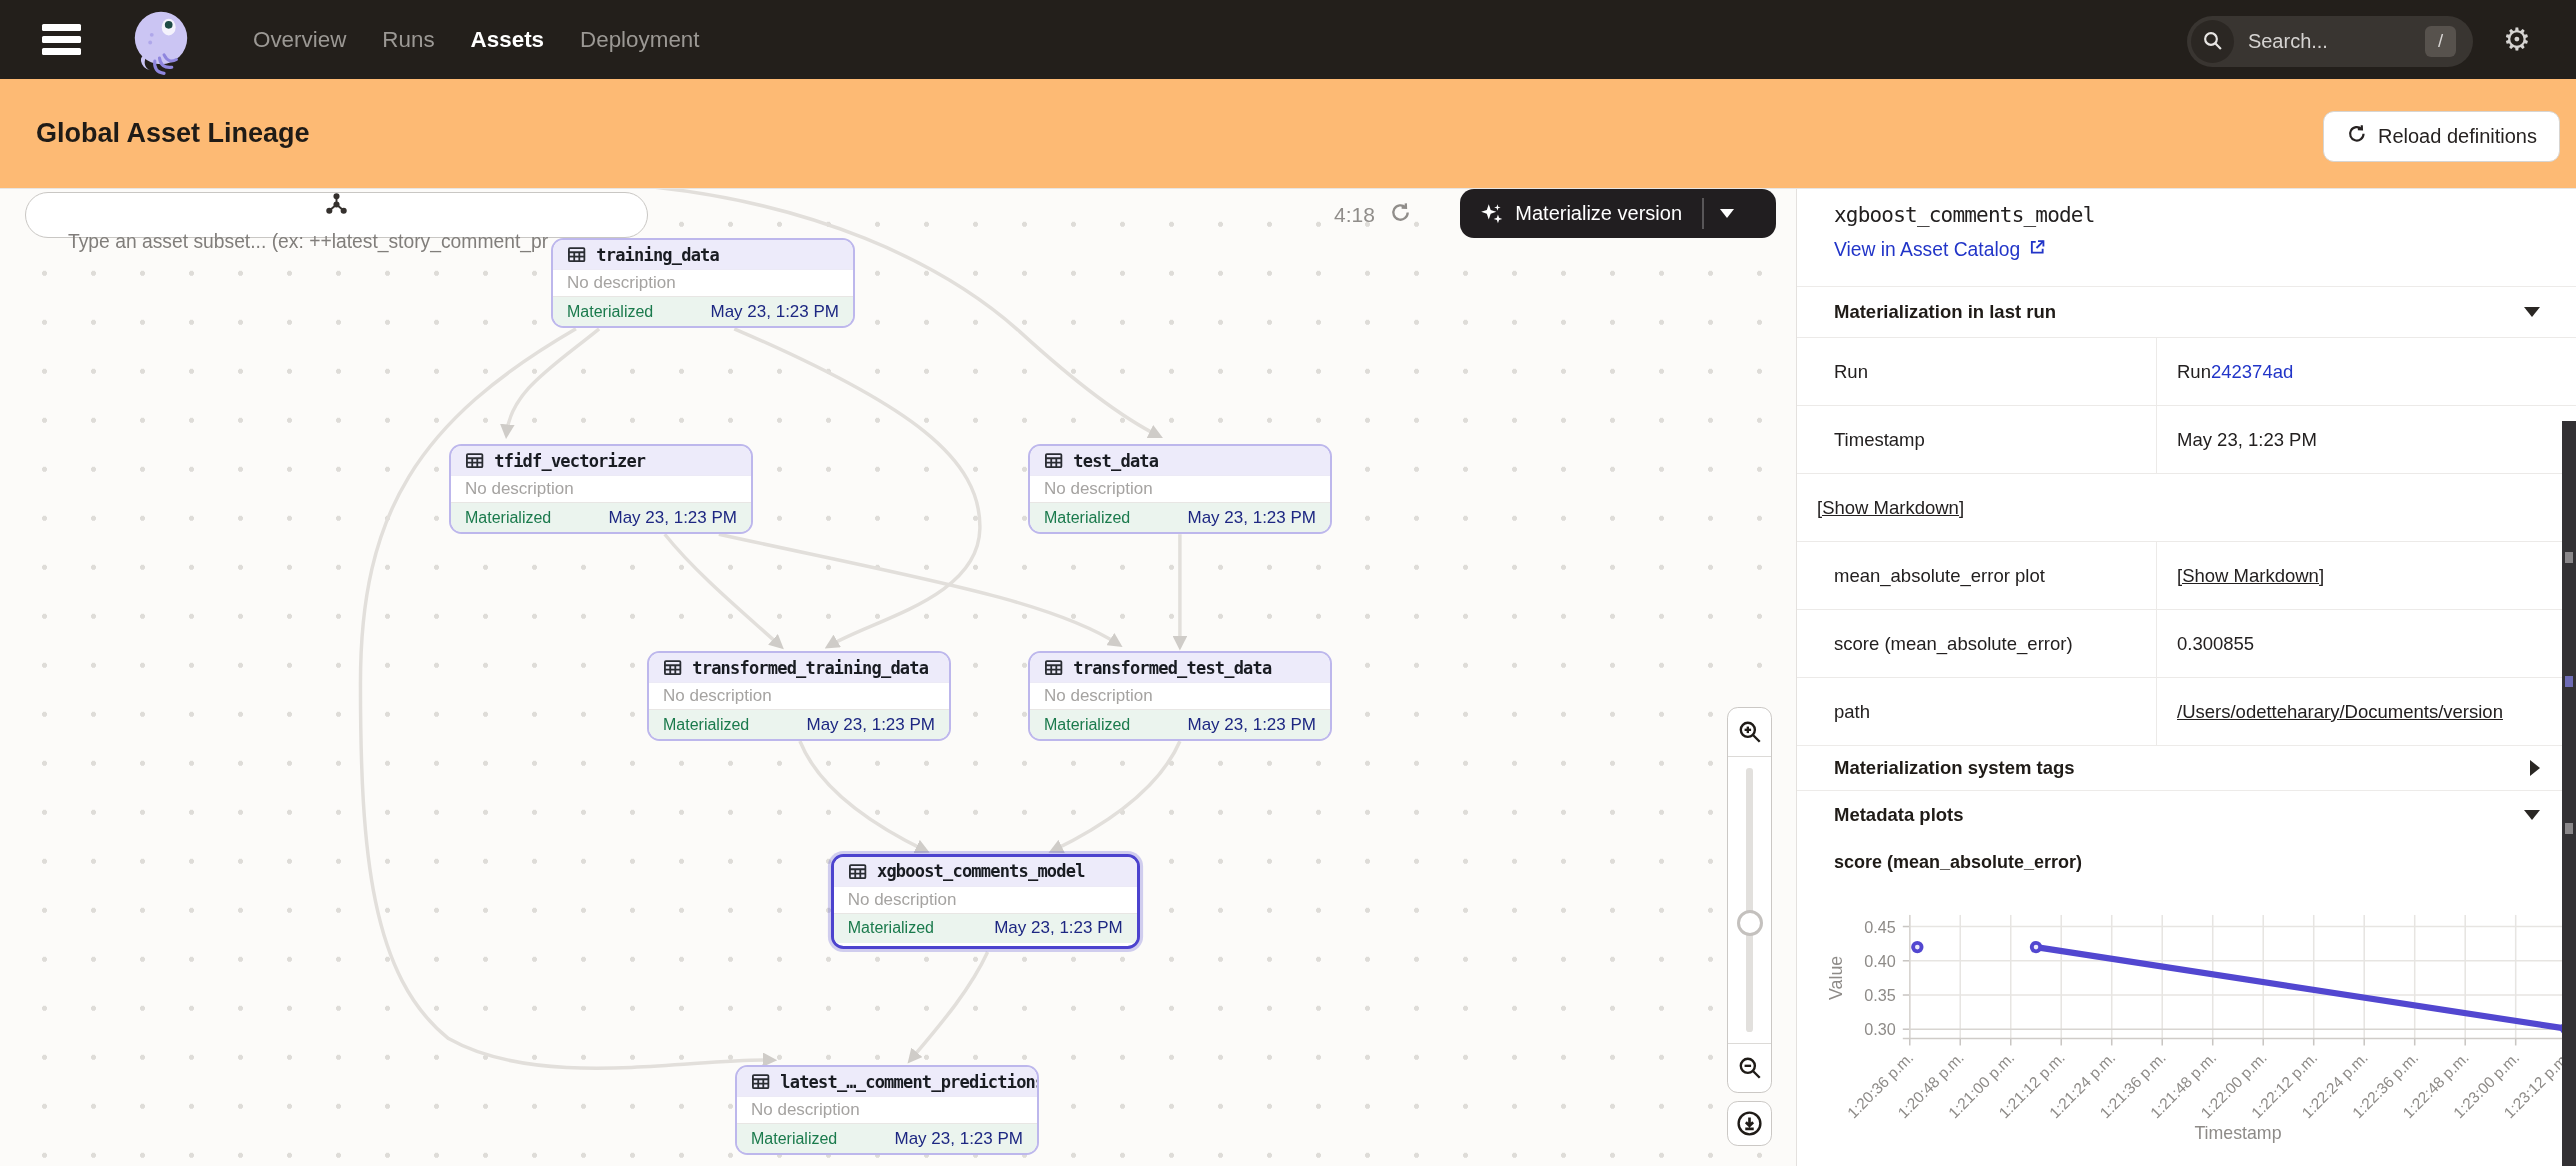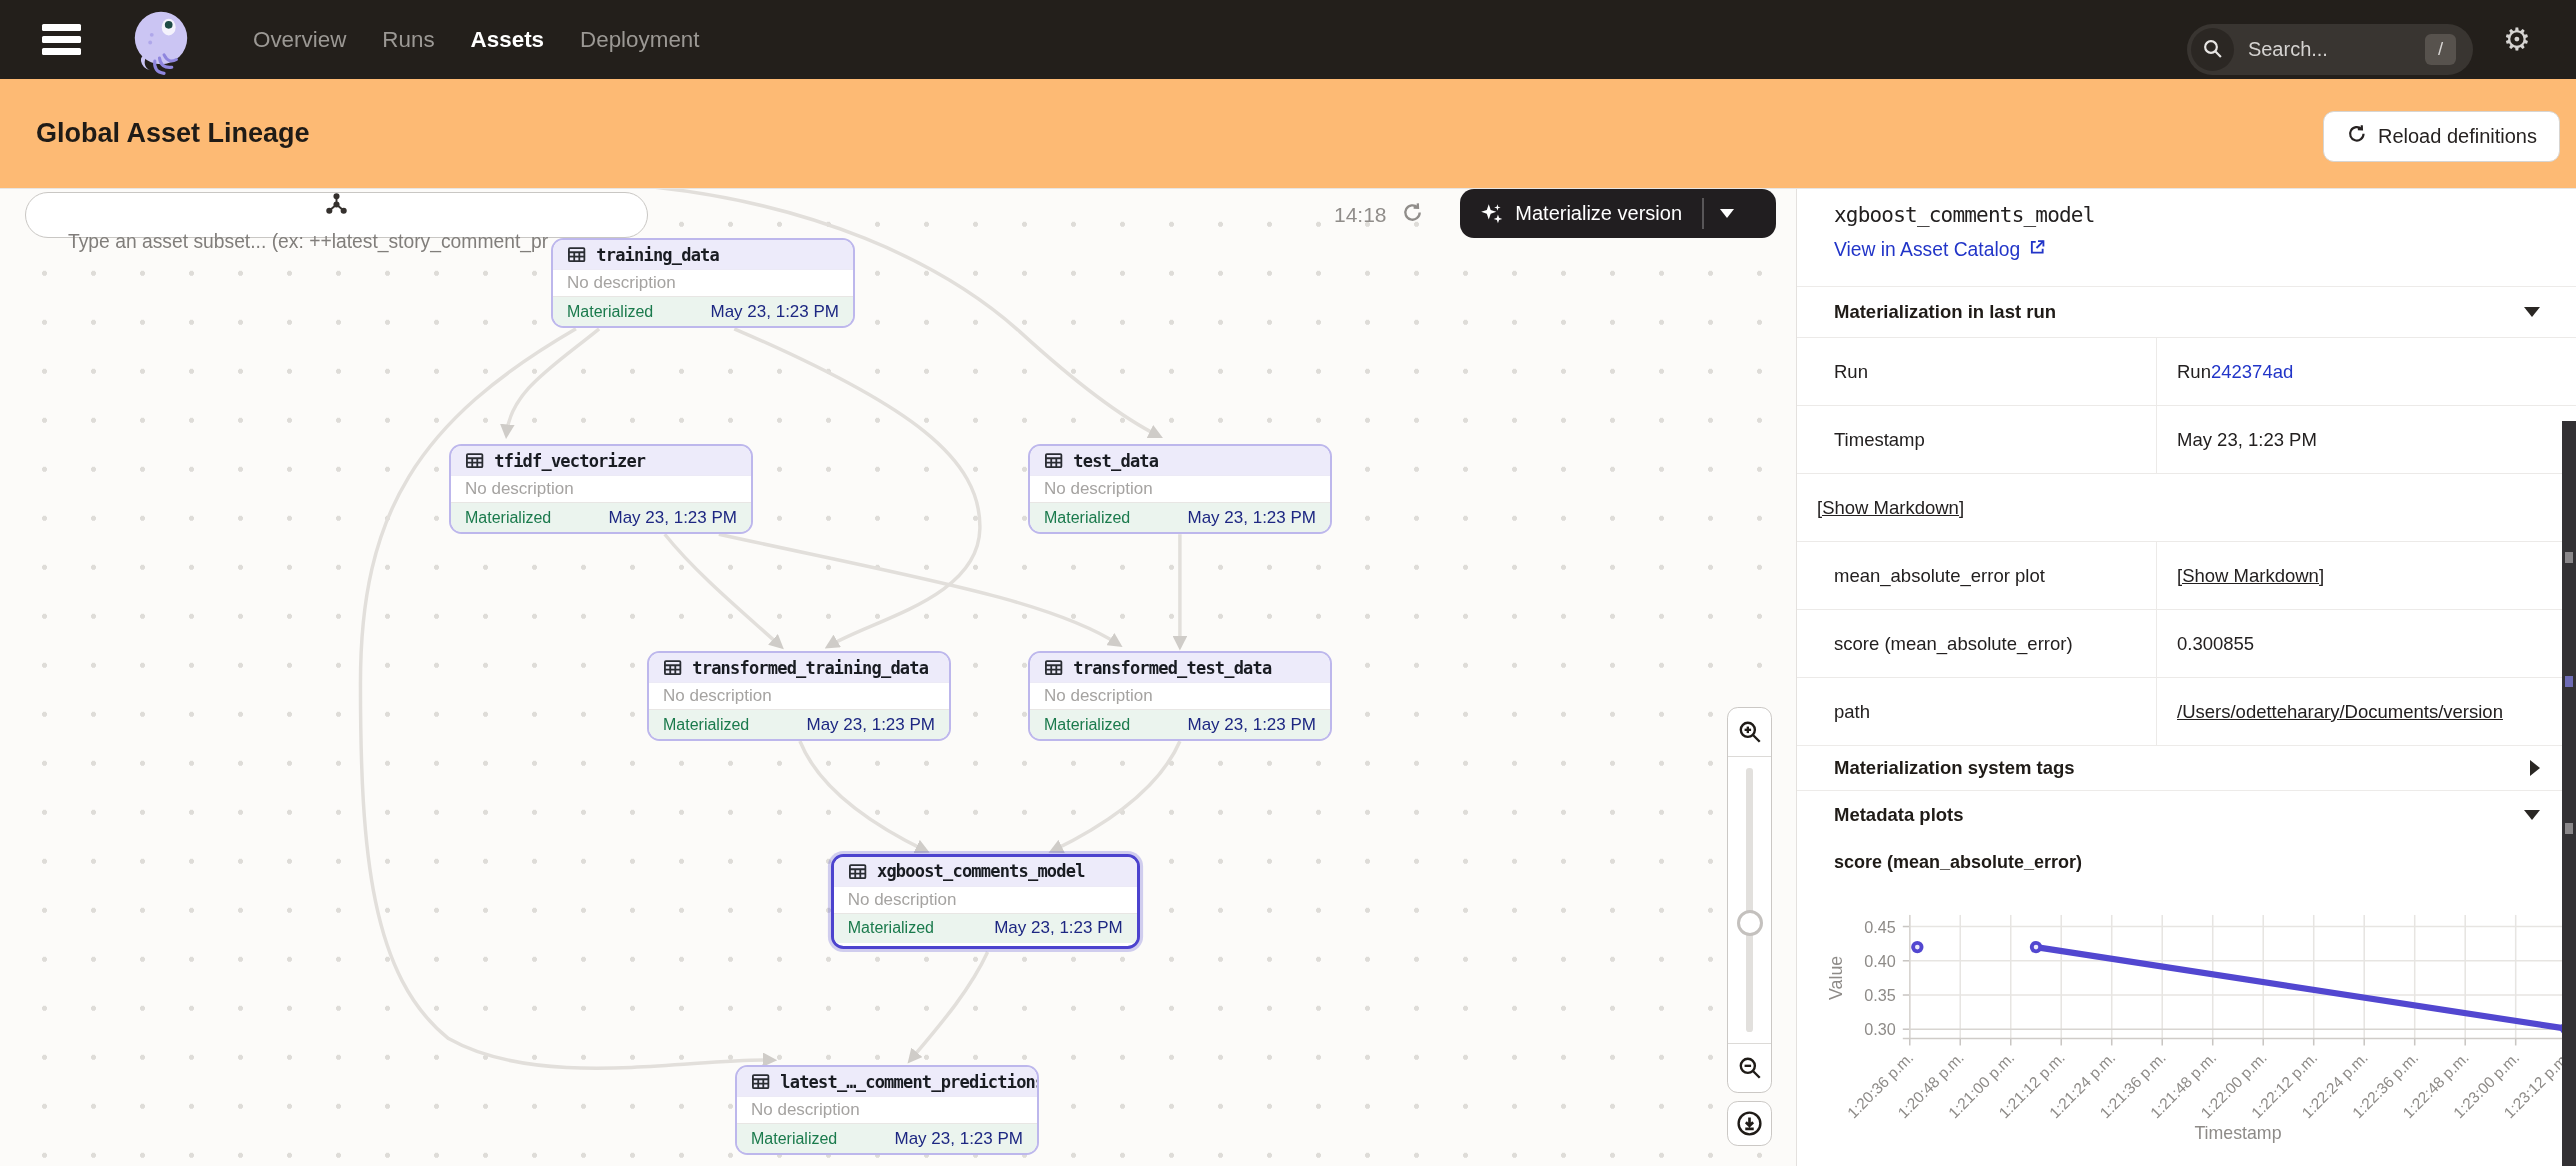--- a/index.html
+++ b/index.html
@@ -8,21 +8,21 @@
   #app{position:relative;width:2576px;height:1167px;overflow:hidden;background:#fff;}
 
   
   .topnav{position:absolute;left:0;top:0;width:2576px;height:92px;background:#231F1B;display:flex;align-items:center;}
   .hamburger{position:absolute;left:42px;top:24px;width:39px;height:31px;display:flex;flex-direction:column;justify-content:space-between;cursor:pointer;}
   .hamburger span{display:block;height:7px;background:#fff;border-radius:1.5px;}
   .logo{position:absolute;left:124px;top:3.9px;width:74px;height:74px;}
   .navitems{position:absolute;left:253px;top:0;height:79px;display:flex;align-items:center;gap:36px;}
   .navitem{font-size:22.4px;color:#9B9894;cursor:pointer;}
   .navitem.active{color:#FFFFFF;font-weight:700;}
-  .searchpill{position:absolute;left:2187px;top:15.5px;width:286px;height:51px;background:#393531;border-radius:25.5px;display:flex;align-items:center;margin-top:8px;}
+  .searchpill{position:absolute;left:2187px;top:15.5px;width:286px;height:51px;background:#393531;border-radius:25.5px;display:flex;align-items:center;}
   .search-circle{width:43px;height:43px;margin-left:3.9px;border-radius:50%;background:#2B2723;display:flex;align-items:center;justify-content:center;}
   .search-ph{margin-left:14px;font-size:20px;color:#D5D3D1;flex:1;}
   .slash-badge{width:31px;height:31px;margin-right:17px;border-radius:6.2px;background:#57524D;color:#D8D6D4;font-size:18.5px;display:flex;align-items:center;justify-content:center;}
   .gear{position:absolute;left:2503px;top:18.5px;font-size:31px;color:#D6D4D2;line-height:42px;cursor:pointer;}
 
   
   .pagehead{position:absolute;left:0;top:79px;width:2576px;height:110px;background:#fdba74;border-bottom:1.5px solid #E8E6E3;}
   .pagetitle{position:absolute;left:36px;top:39px;font-size:27px;font-weight:700;color:#1F1B17;}
   .reload-btn{position:absolute;left:2323px;top:32px;height:51px;padding:0 21.6px;background:#FFFFFF;border:1.5px solid #D7D5D2;border-radius:10.8px;display:flex;align-items:center;gap:10.8px;font-size:20px;color:#262221;cursor:pointer;}
 
@@ -301,21 +301,21 @@
             <circle cx="12" cy="3.5" r="2.2"></circle>
             <circle cx="4.5" cy="18.5" r="2.2"></circle>
             <circle cx="19.5" cy="18.5" r="2.2"></circle>
             <circle cx="12" cy="12" r="2.2"></circle>
           </svg>
       </span>
       <input type="text" placeholder="Type an asset subset... (ex: ++latest_story_comment_pr" style="">
     </div>
 
     <div class="gtimer">
-      <span>14:18</span>
+      <span>4:18</span>
       <span>
         <svg width="23" height="23" viewBox="0 0 24 24" fill="none" stroke="#908D8A" stroke-width="2.4">
             <path d="M19.5 12 a7.5 7.5 0 1 1 -2.2 -5.3"></path>
             <path d="M17.5 2.5 L17.7 7 L13.2 6.8"></path>
           </svg>
       </span>
     </div>
 
     <div class="mat-btn">
       <span style="margin-left:18.5px;display:flex;">

